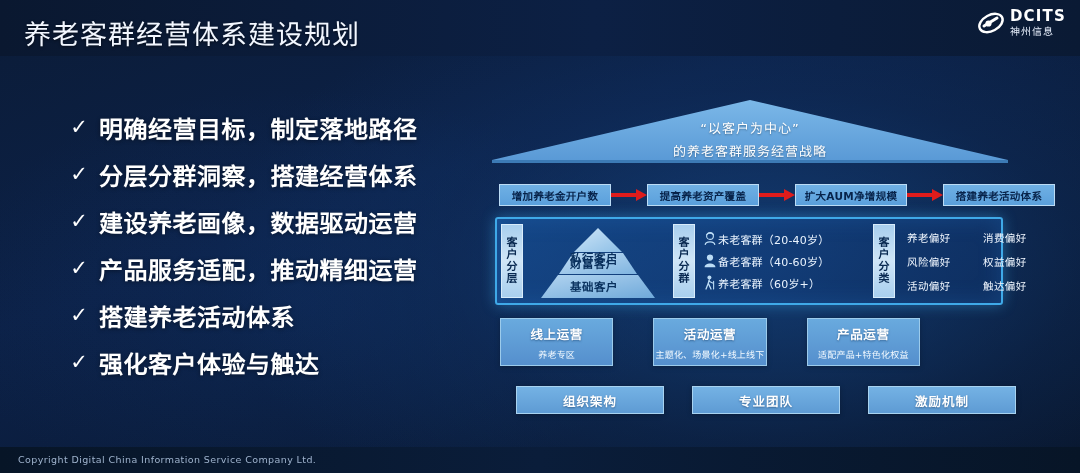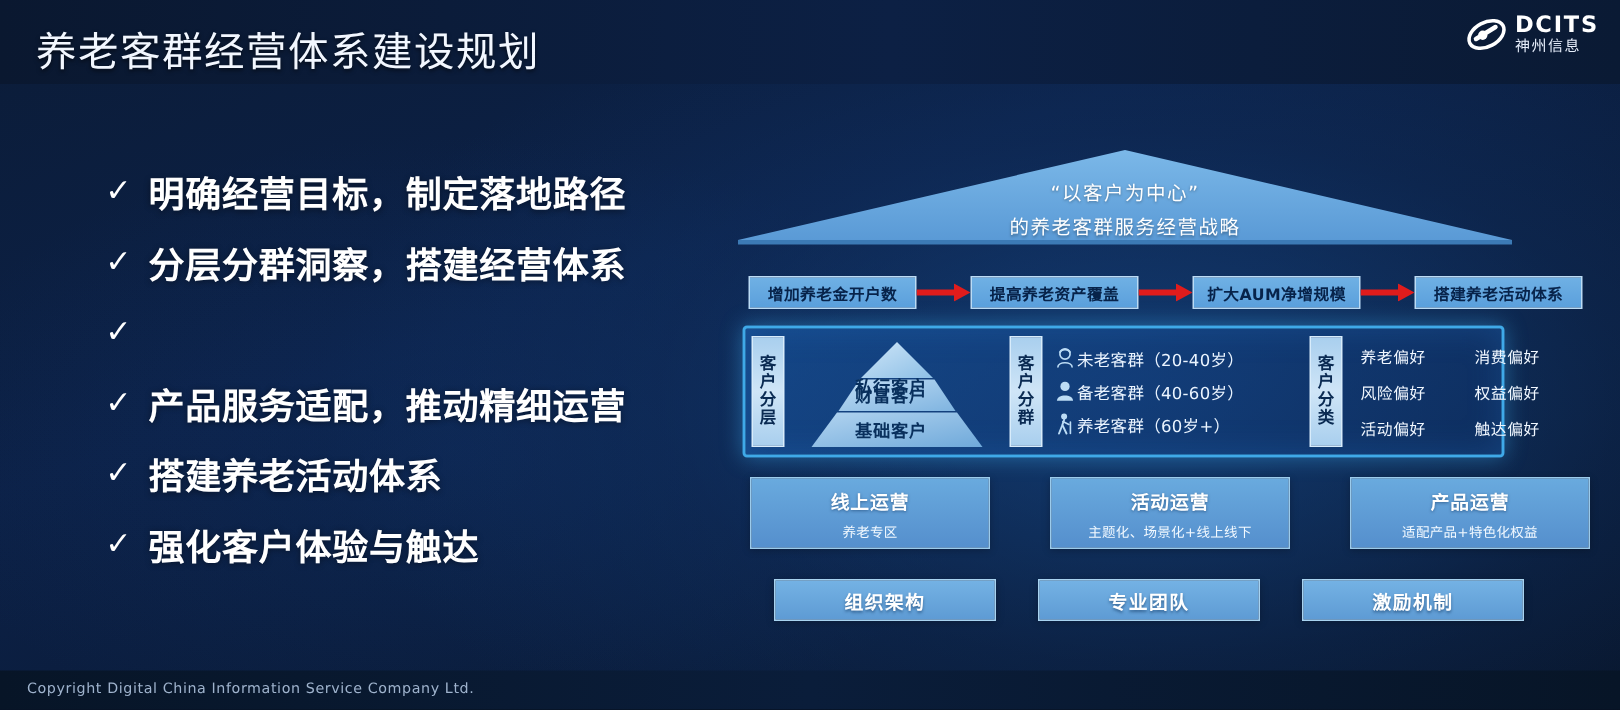--- a/index.html
+++ b/index.html
@@ -266,21 +266,21 @@
     color: #f0f7ff;
     letter-spacing: 0.4px;
     white-space: nowrap;
     width: 54px;
   }
 
   
   #ops-row {
     position: absolute;
     left: 20px; top: 226px;
-    width: 560px; height: 48px;
+    width: 420px; height: 48px;
     display: flex;
     gap: 40px;
     border-radius: 10px;
   }
   .op-box {
     flex: 1 1 0;
     background: linear-gradient(180deg, #69aade 0%, #558fcd 100%);
     border: 1px solid #9ccbeb;
     box-sizing: border-box;
     display: flex;
@@ -373,20 +373,21 @@
     <div class="bullet-row">
       <span class="bullet-check">✓</span>
       <span class="bullet-text">明确经营目标，制定落地路径</span>
     </div>
     <div class="bullet-row">
       <span class="bullet-check">✓</span>
       <span class="bullet-text">分层分群洞察，搭建经营体系</span>
     </div>
     <div class="bullet-row">
       <span class="bullet-check">✓</span>
+      <span class="bullet-text">建设养老画像，数据驱动运营</span>
     </div>
     <div class="bullet-row">
       <span class="bullet-check">✓</span>
       <span class="bullet-text">产品服务适配，推动精细运营</span>
     </div>
     <div class="bullet-row">
       <span class="bullet-check">✓</span>
       <span class="bullet-text">搭建养老活动体系</span>
     </div>
     <div class="bullet-row">

